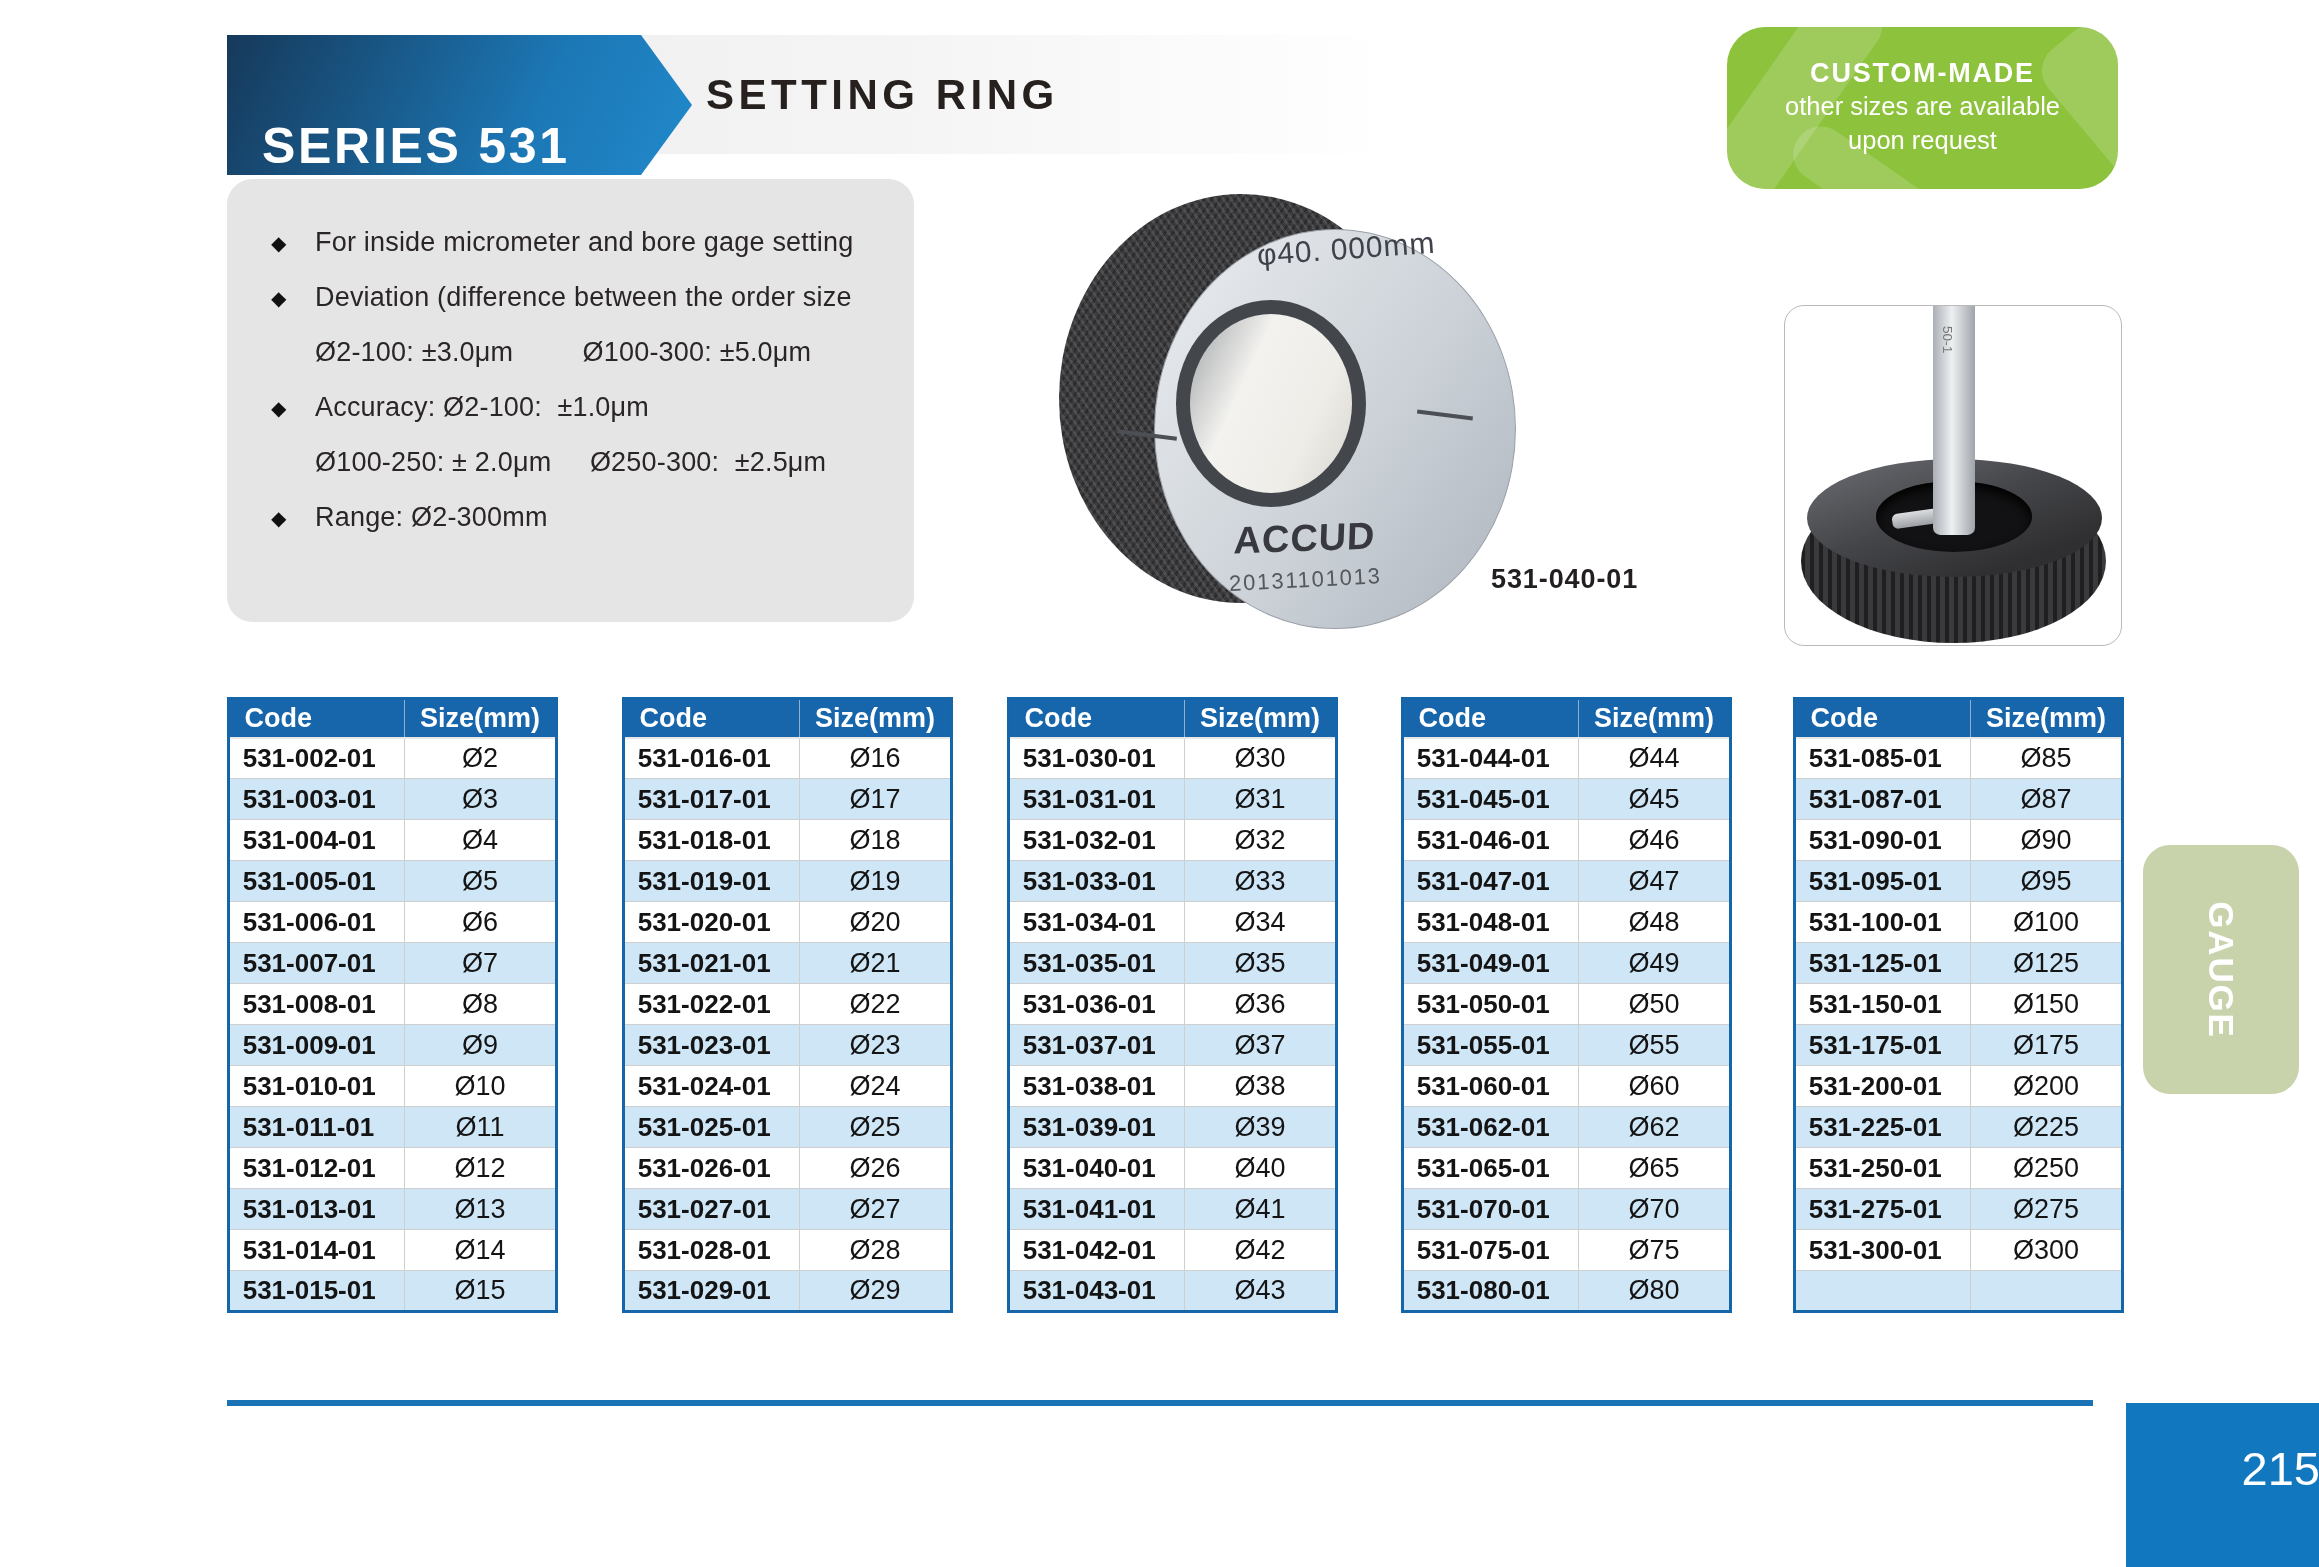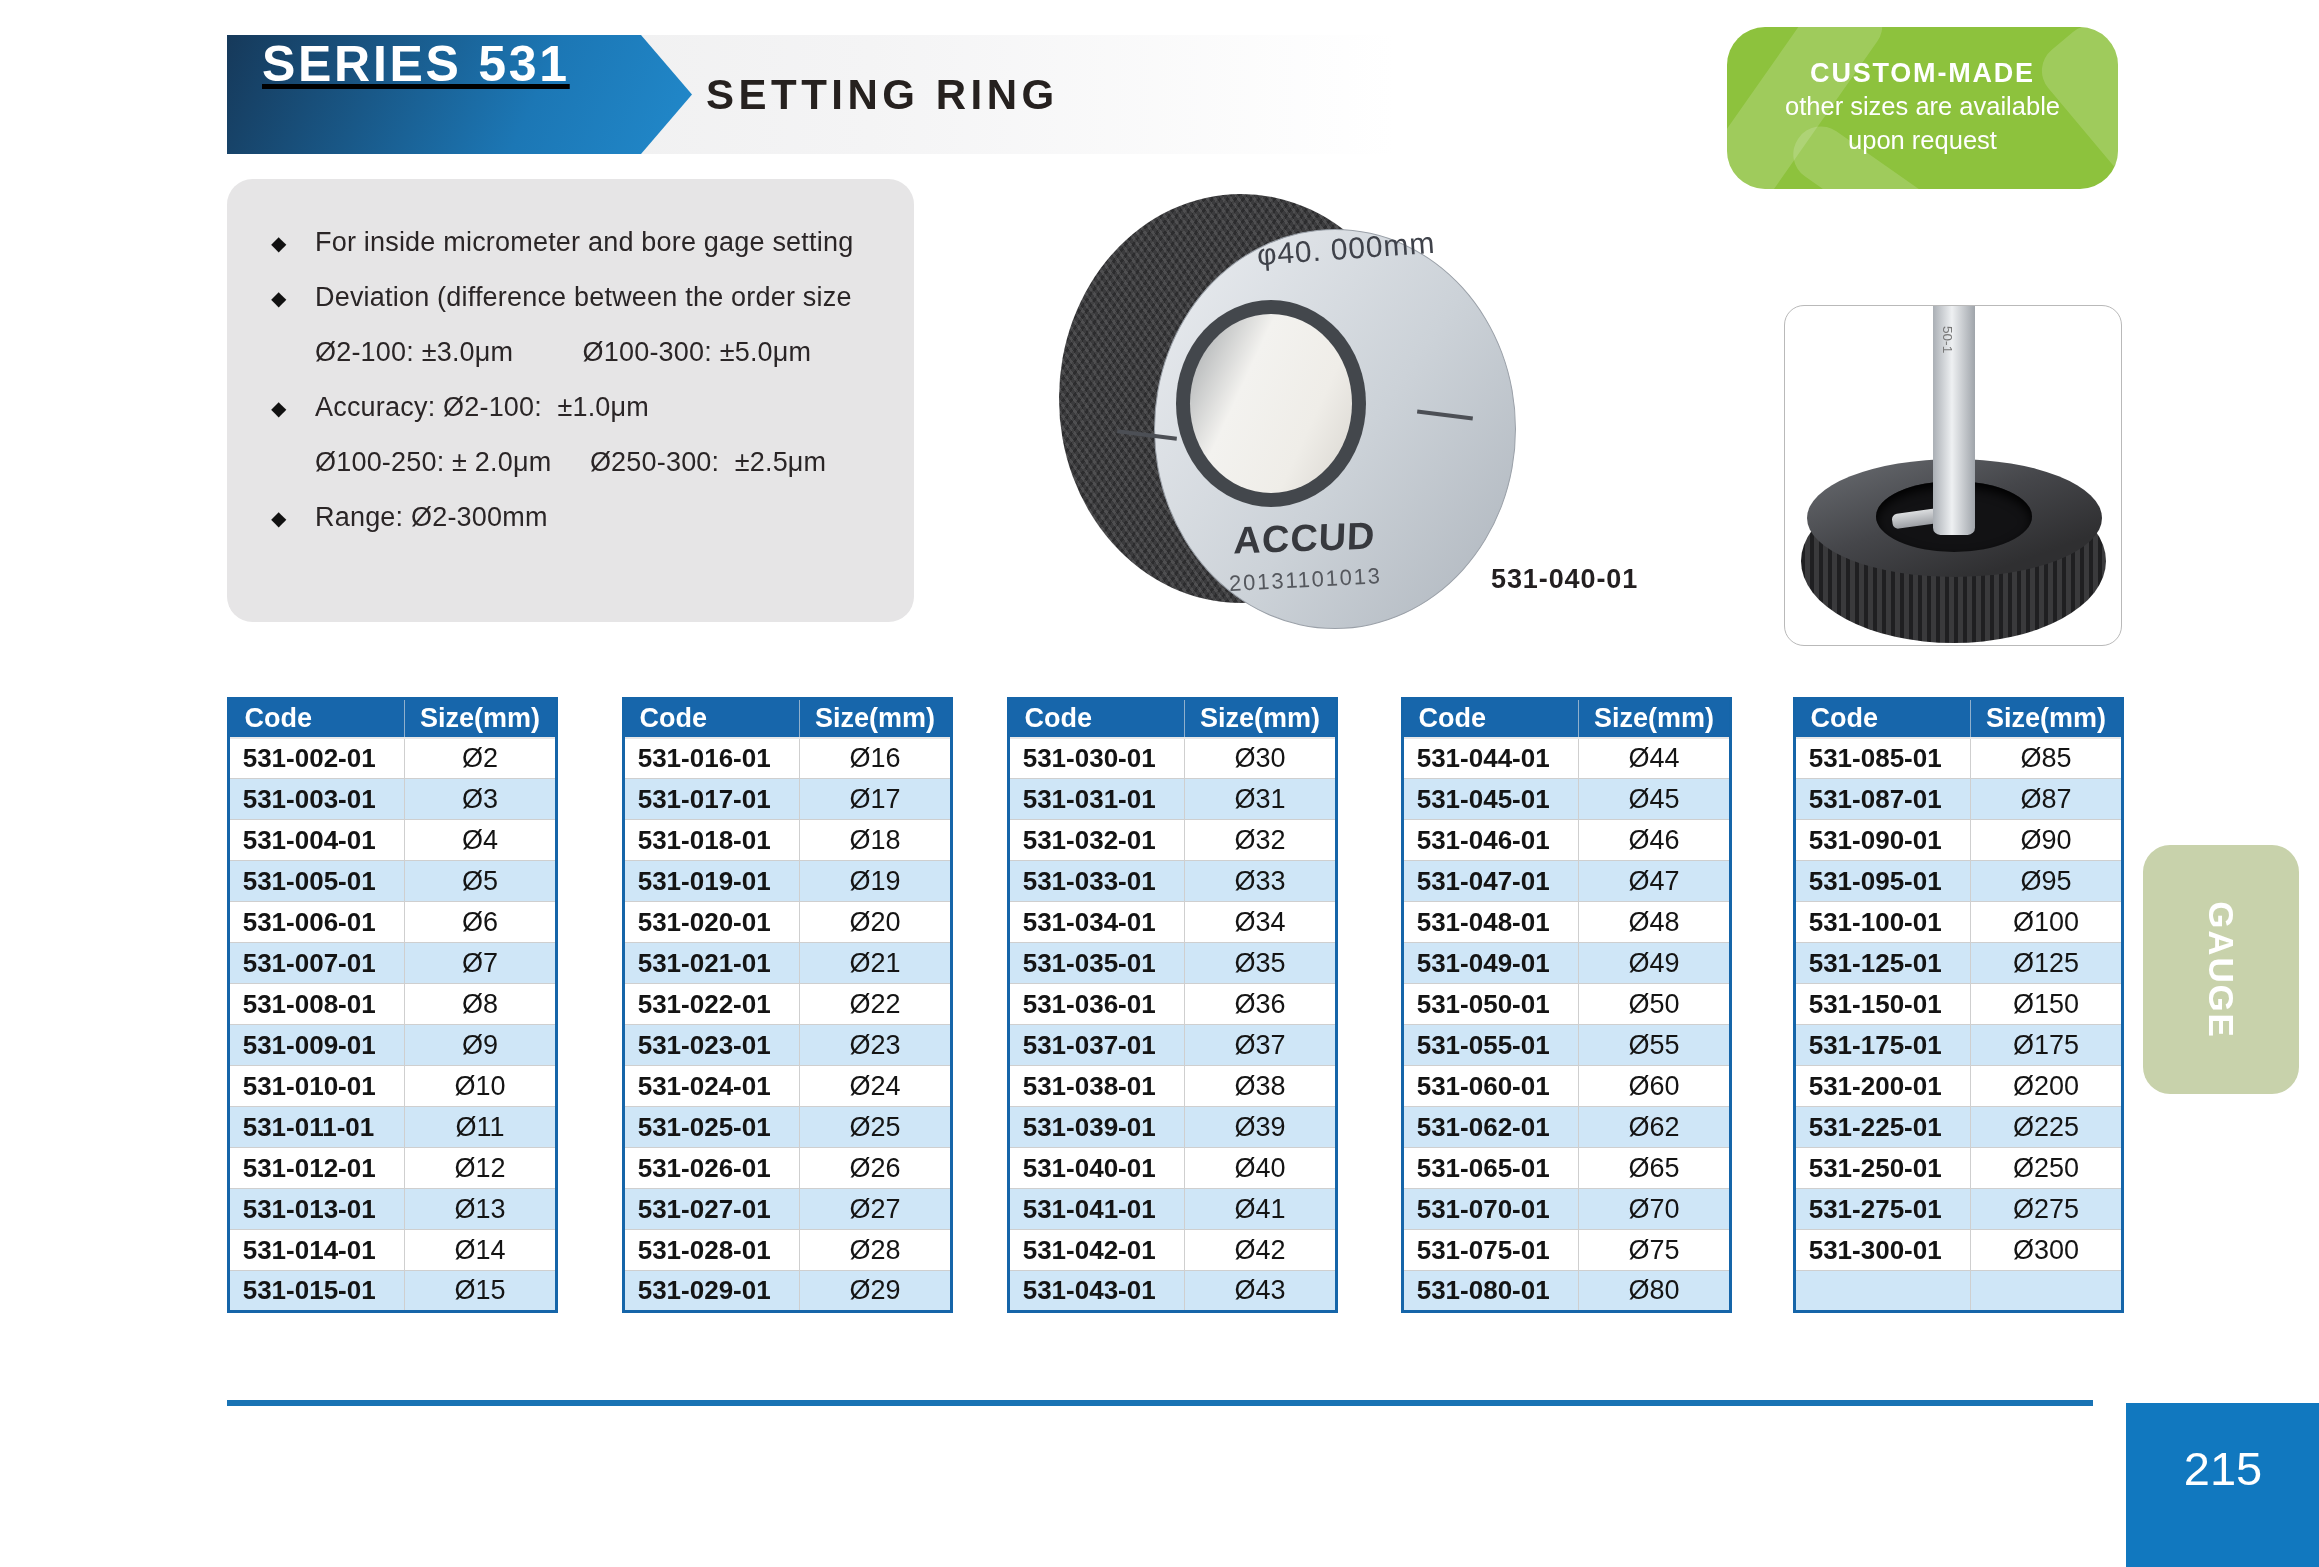--- a/index.html
+++ b/index.html
@@ -7,24 +7,24 @@
     --banner_dark:#16395a; --banner_light:#2189cb; --badge_green:#8dc23d;
     --tab_green:#c8d2ab; --pagebox_blue:#1178bf; --rule_blue:#1973b4;
   }
   *{margin:0;padding:0;box-sizing:border-box;}
   body{background:#fff;font-family:"Liberation Sans","DejaVu Sans",sans-serif;}
   #page{position:relative;width:2319px;height:1567px;background:#fff;overflow:hidden;}
 
   
   .head-strip{position:absolute;left:227px;top:35px;width:1168px;height:119px;
     background:linear-gradient(to right,#ececec 0%,#f4f4f5 55%,#ffffff 100%);}
-  .head-arrow{position:absolute;left:227px;top:35px;width:465px;height:119px;
+  .head-arrow{position:absolute;left:227px;top:35px;width:465px;height:140px;
     background:linear-gradient(115deg,var(--banner_dark) 0%,#1c77b5 65%,var(--banner_light) 100%);
     clip-path:polygon(0 0,414px 0,465px 50%,414px 100%,0 100%);
-    display:flex;align-items:flex-start;text-decoration:underline;}
+    display:flex;align-items:flex-end;}
   .head-arrow span{color:#fff;font-size:50px;font-weight:bold;letter-spacing:2.7px;padding-left:35px;white-space:nowrap;}
   .page-title{position:absolute;left:706px;top:35px;height:119px;line-height:119px;
     color:#26211f;font-size:42px;font-weight:bold;letter-spacing:4.5px;white-space:nowrap;}
 
   
   .badge{position:absolute;left:1727px;top:27px;width:391px;height:162px;border-radius:38px;
     background:var(--badge_green);overflow:hidden;color:#fff;text-align:center;}
   .badge-deco{position:absolute;background:rgba(255,255,255,0.16);border-radius:27px;}
   .deco1{width:73px;height:291px;left:16.4px;top:-55px;transform:rotate(35deg);}
   .deco2{width:82px;height:273px;left:382px;top:-18px;transform:rotate(-40deg);}
@@ -94,21 +94,21 @@
   .dtable tbody tr:first-child td{border-top:2.7px solid #e8e8e8;}
   .dtable tbody tr:nth-child(even) td{background:var(--row_alt);}
   #t1{left:227px;} #t2{left:622px;} #t3{left:1007px;} #t4{left:1401px;} #t5{left:1793px;}
 
   
   .side-tab{position:absolute;left:2143px;top:845px;width:156px;height:249px;border-radius:27px;
     background:var(--tab_green);display:flex;align-items:center;justify-content:center;}
   .side-tab span{transform:rotate(90deg);color:#fff;font-size:35px;font-weight:bold;letter-spacing:1.8px;white-space:nowrap;}
   .rule{position:absolute;left:227px;top:1400px;width:1866px;height:6.4px;background:var(--rule_blue);}
   .page-num-box{position:absolute;left:2126px;top:1403px;width:194px;height:165px;
-    background:var(--pagebox_blue);color:#fff;text-align:center;}
+    background:var(--pagebox_blue);color:#fff;text-align:right;}
   .page-num-box span{display:inline-block;margin-top:38px;font-size:47px;}
 </style>
 </head>
 <body>
 
 <div id="page">
 
   <div class="head-strip"></div>
   <div class="head-arrow">
     <span>SERIES 531</span>

